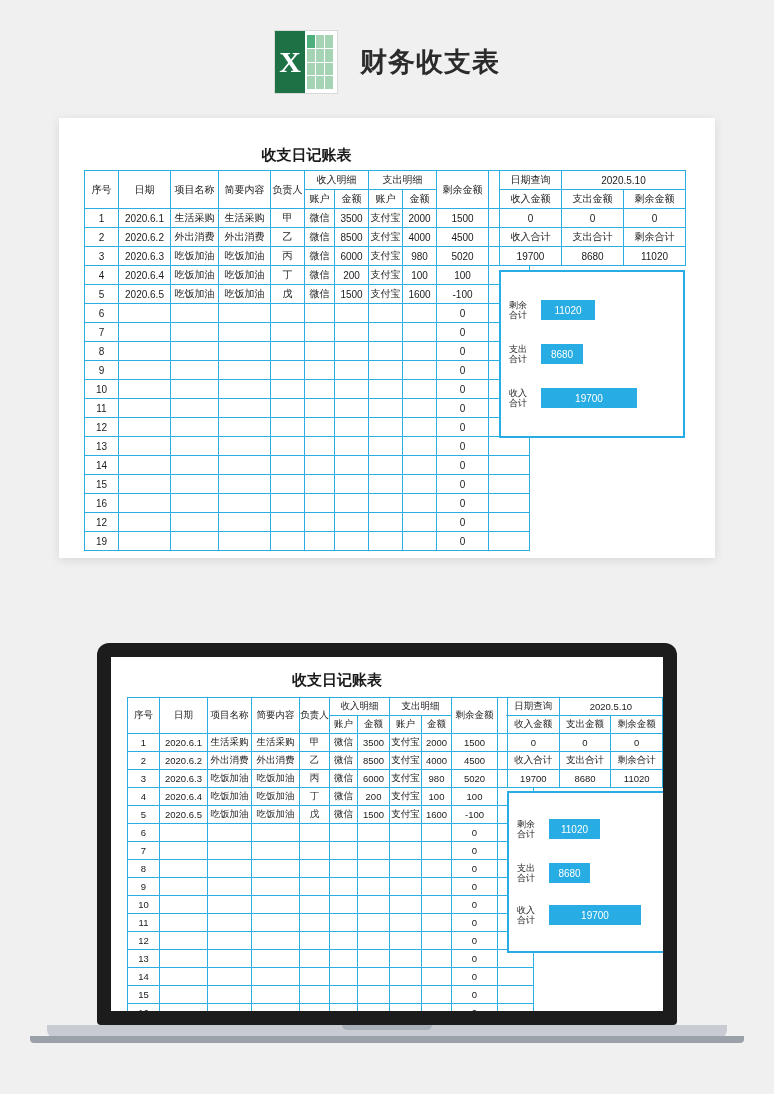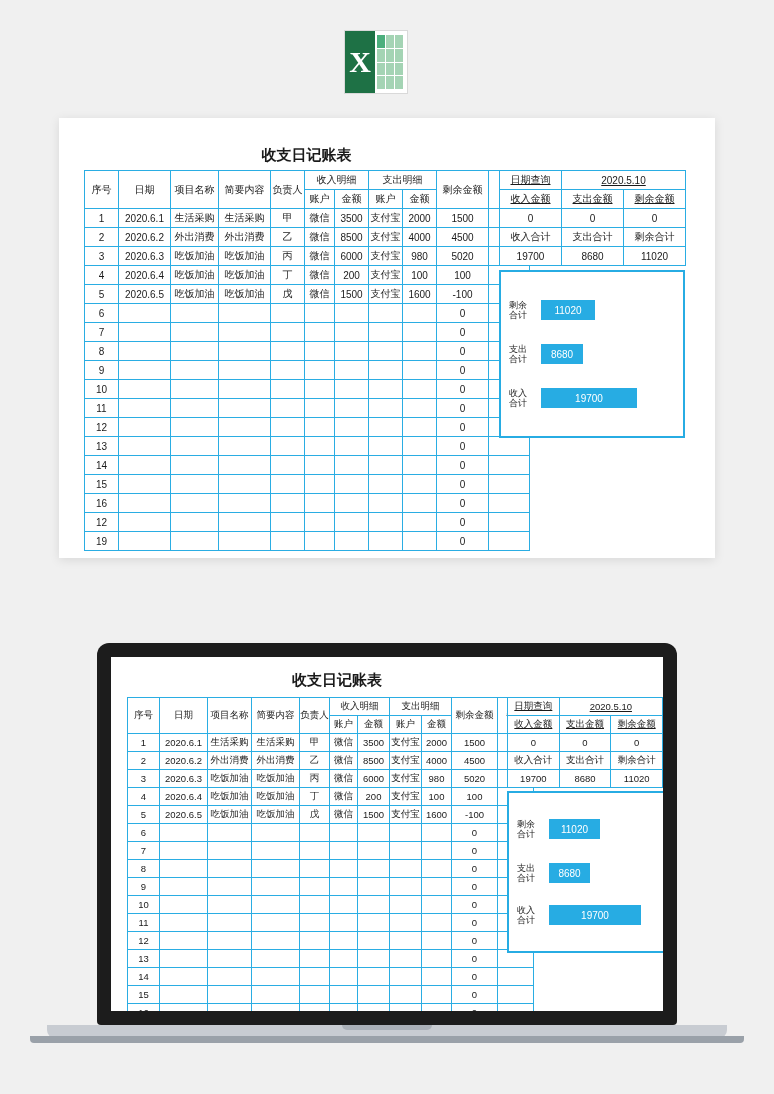--- a/index.html
+++ b/index.html
@@ -94,21 +94,21 @@
     border: 1px solid #2aade3;
     font-weight: normal;
     text-align: center;
     color: #1a1a1a;
     background: #ffffff;
     padding: 0;
     overflow: hidden;
     white-space: nowrap;
   }
   th.hdr { background: #27ace3; color: #ffffff; font-weight: normal; }
-  .blue-fill { background: #27ace3; color: #ffffff; text-decoration: underline; }
+  .blue-fill { background: #27ace3; color: #ffffff; }
 
   
   .ledger-wrap { position: absolute; left: 25px; top: 52px; }
   .ledger-wrap table.grid { font-size: 10px; }
   .ledger-wrap table.grid td, .ledger-wrap table.grid th { height: 19px; }
 
   
   .query-wrap { position: absolute; left: 440px; top: 52px; }
   .query-wrap table.grid { font-size: 10px; }
   .query-wrap table.grid td, .query-wrap table.grid th { height: 19px; }
@@ -199,20 +199,21 @@
           <i></i>
         <i></i>
           <i></i>
           <i></i>
         <i></i>
           <i></i>
           <i></i>
       </div>
     </div>
     <div class="title-block">
+      <div class="title-main">财务收支表</div>
     </div>
   </div>
 
   <div class="paper">
 
     <div class="sheet-title" style="position:absolute; left:25px; top:28px; width:445px;">收支日记账表</div>
 
     <div class="ledger-wrap">
       <table class="grid">
         <colgroup>

